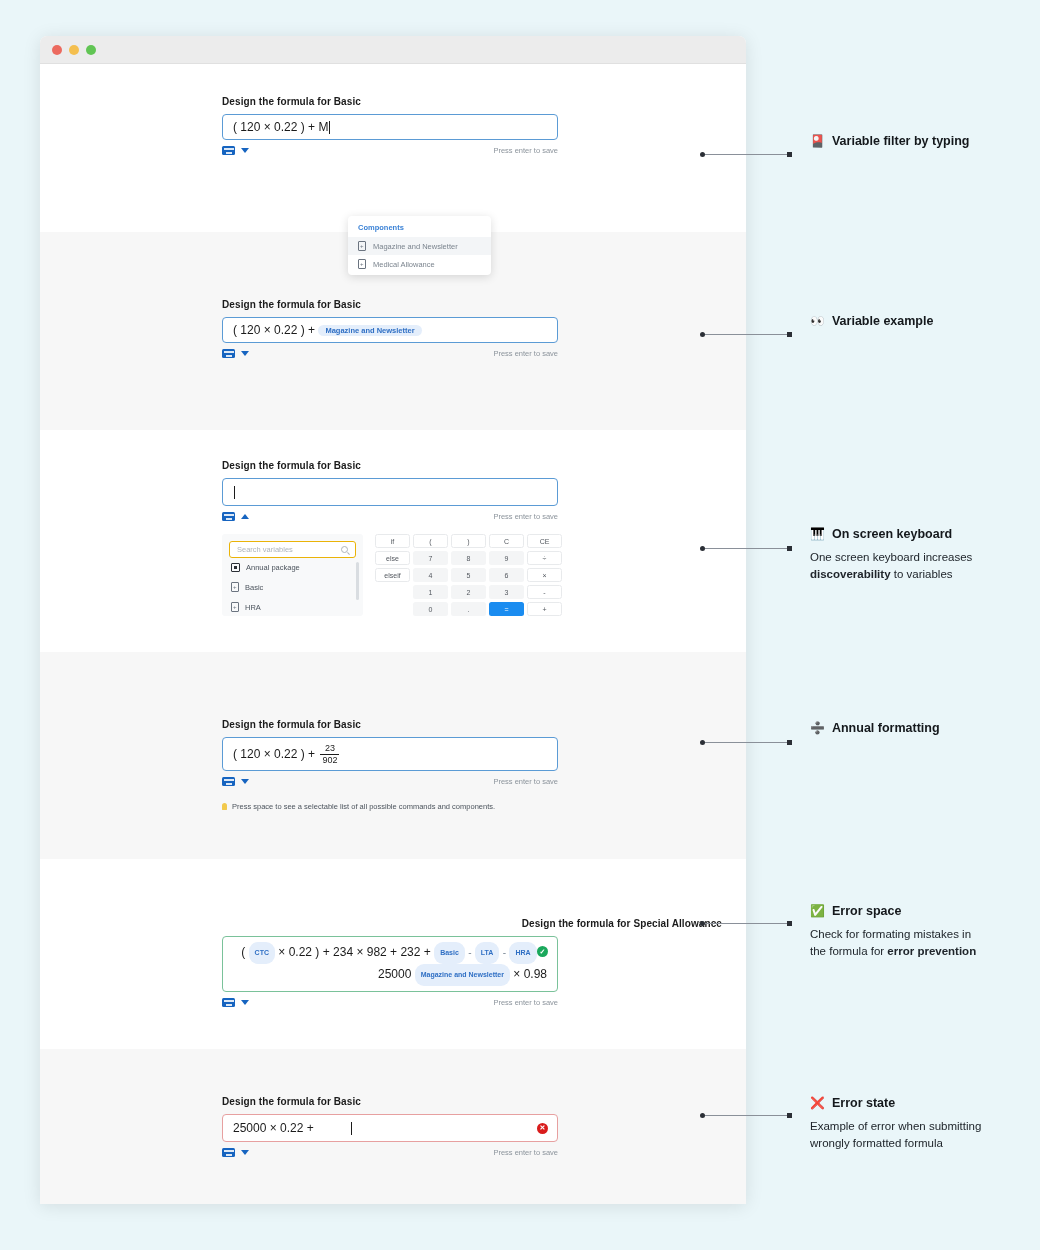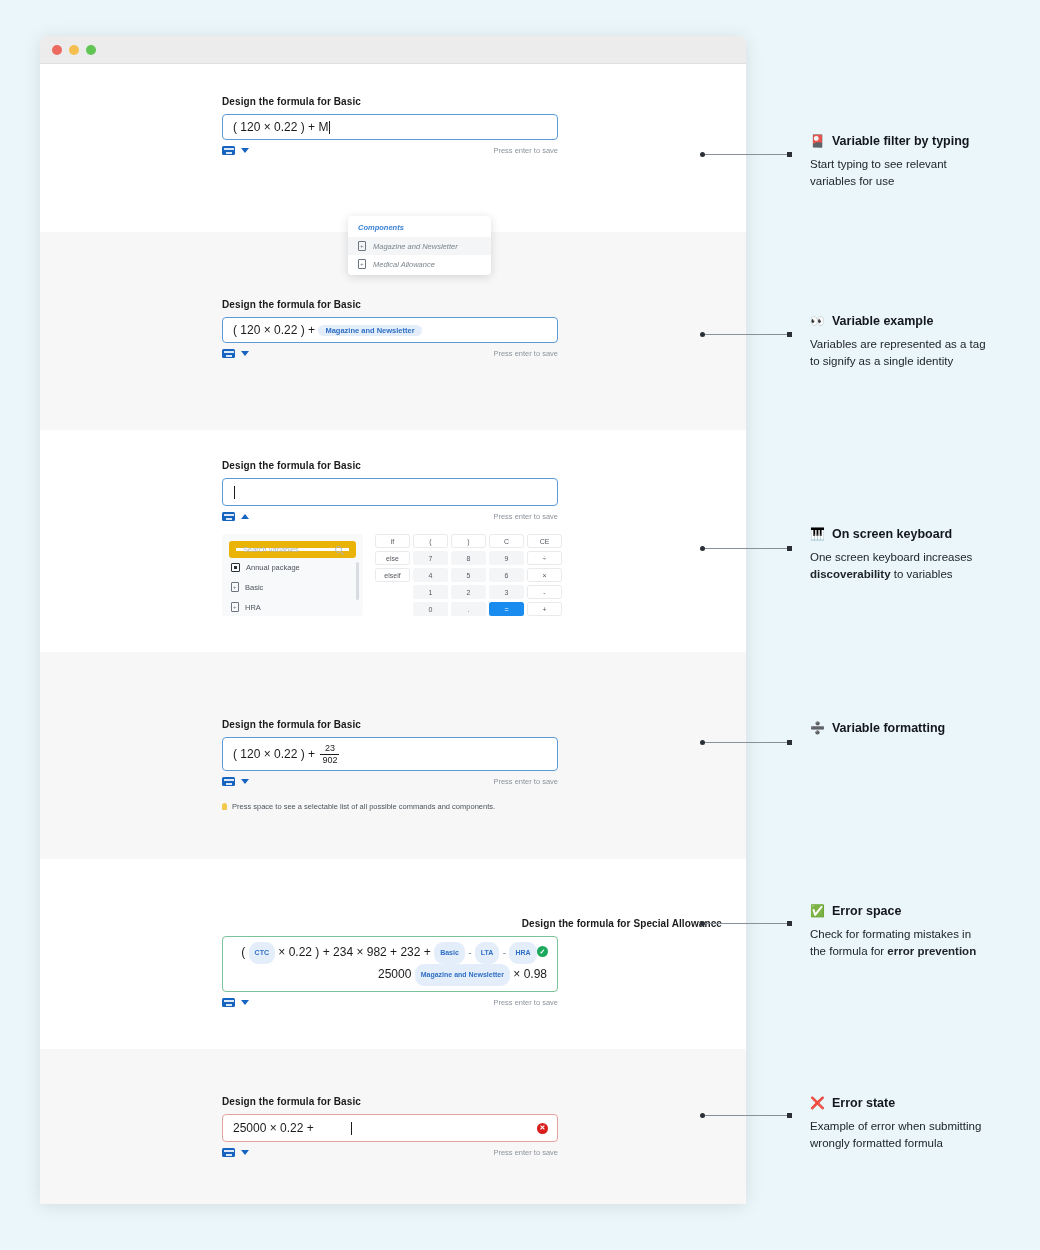--- a/index.html
+++ b/index.html
@@ -145,21 +145,20 @@
   
   .suggest {
     position: absolute;
     left: 308px; top: 152px;
     width: 143px;
     background: #fff;
     border-radius: 4px;
     box-shadow: 0 2px 10px rgba(0,0,0,.14);
     padding: 5px 0 2px;
     z-index: 5;
-    font-style: italic;
   }
   .suggest-head {
     font-size: 7.5px;
     color: #3b82d6;
     font-weight: bold;
     padding: 2px 10px 5px;
   }
   .suggest-item {
     display: flex;
     align-items: center;
@@ -206,21 +205,21 @@
     width: 148px;
     background: #f8f9fa;
     border-radius: 3px;
     padding: 7px 7px 0;
     position: relative;
     height: 82px;
     overflow: hidden;
   }
   .search-var {
     background: #fff;
-    border: 7px solid #eab308;
+    border: 1px solid #eab308;
     border-radius: 3px;
     height: 17px;
     display: flex;
     align-items: center;
     padding: 0 7px;
     justify-content: space-between;
   }
   .search-var span { font-size: 7.5px; color: #aeb4bb; }
   .magnifier {
     width: 7px; height: 7px;
@@ -543,43 +542,41 @@
   <span class="dot-start"></span>
   <span class="line"></span>
   <span class="dot-end"></span>
 </div>
 
 <div class="annotation" style="left:810px; top:134px;">
   <div class="ann-title">
     <span class="ann-emoji">🎴</span>
     <span>Variable filter by typing</span>
   </div>
-  <div class="ann-body">Start typing to see relevant<br>variables for use</div>
 </div>
 
 <div class="annotation" style="left:810px; top:314px;">
   <div class="ann-title">
     <span class="ann-emoji">👀</span>
     <span>Variable example</span>
   </div>
-  <div class="ann-body">Variables are represented as a tag<br>to signify as a single identity</div>
 </div>
 
 <div class="annotation" style="left:810px; top:527px;">
   <div class="ann-title">
     <span class="ann-emoji">🎹</span>
     <span>On screen keyboard</span>
   </div>
   <div class="ann-body">One screen keyboard increases<br><b>discoverability</b> to variables</div>
 </div>
 
 <div class="annotation" style="left:810px; top:721px;">
   <div class="ann-title">
     <span class="ann-emoji">➗</span>
-    <span>Variable formatting</span>
+    <span>Annual formatting</span>
   </div>
 </div>
 
 <div class="annotation" style="left:810px; top:904px;">
   <div class="ann-title">
     <span class="ann-emoji">✅</span>
     <span>Error space</span>
   </div>
   <div class="ann-body">Check for formating mistakes in<br>the formula for <b>error prevention</b></div>
 </div>

